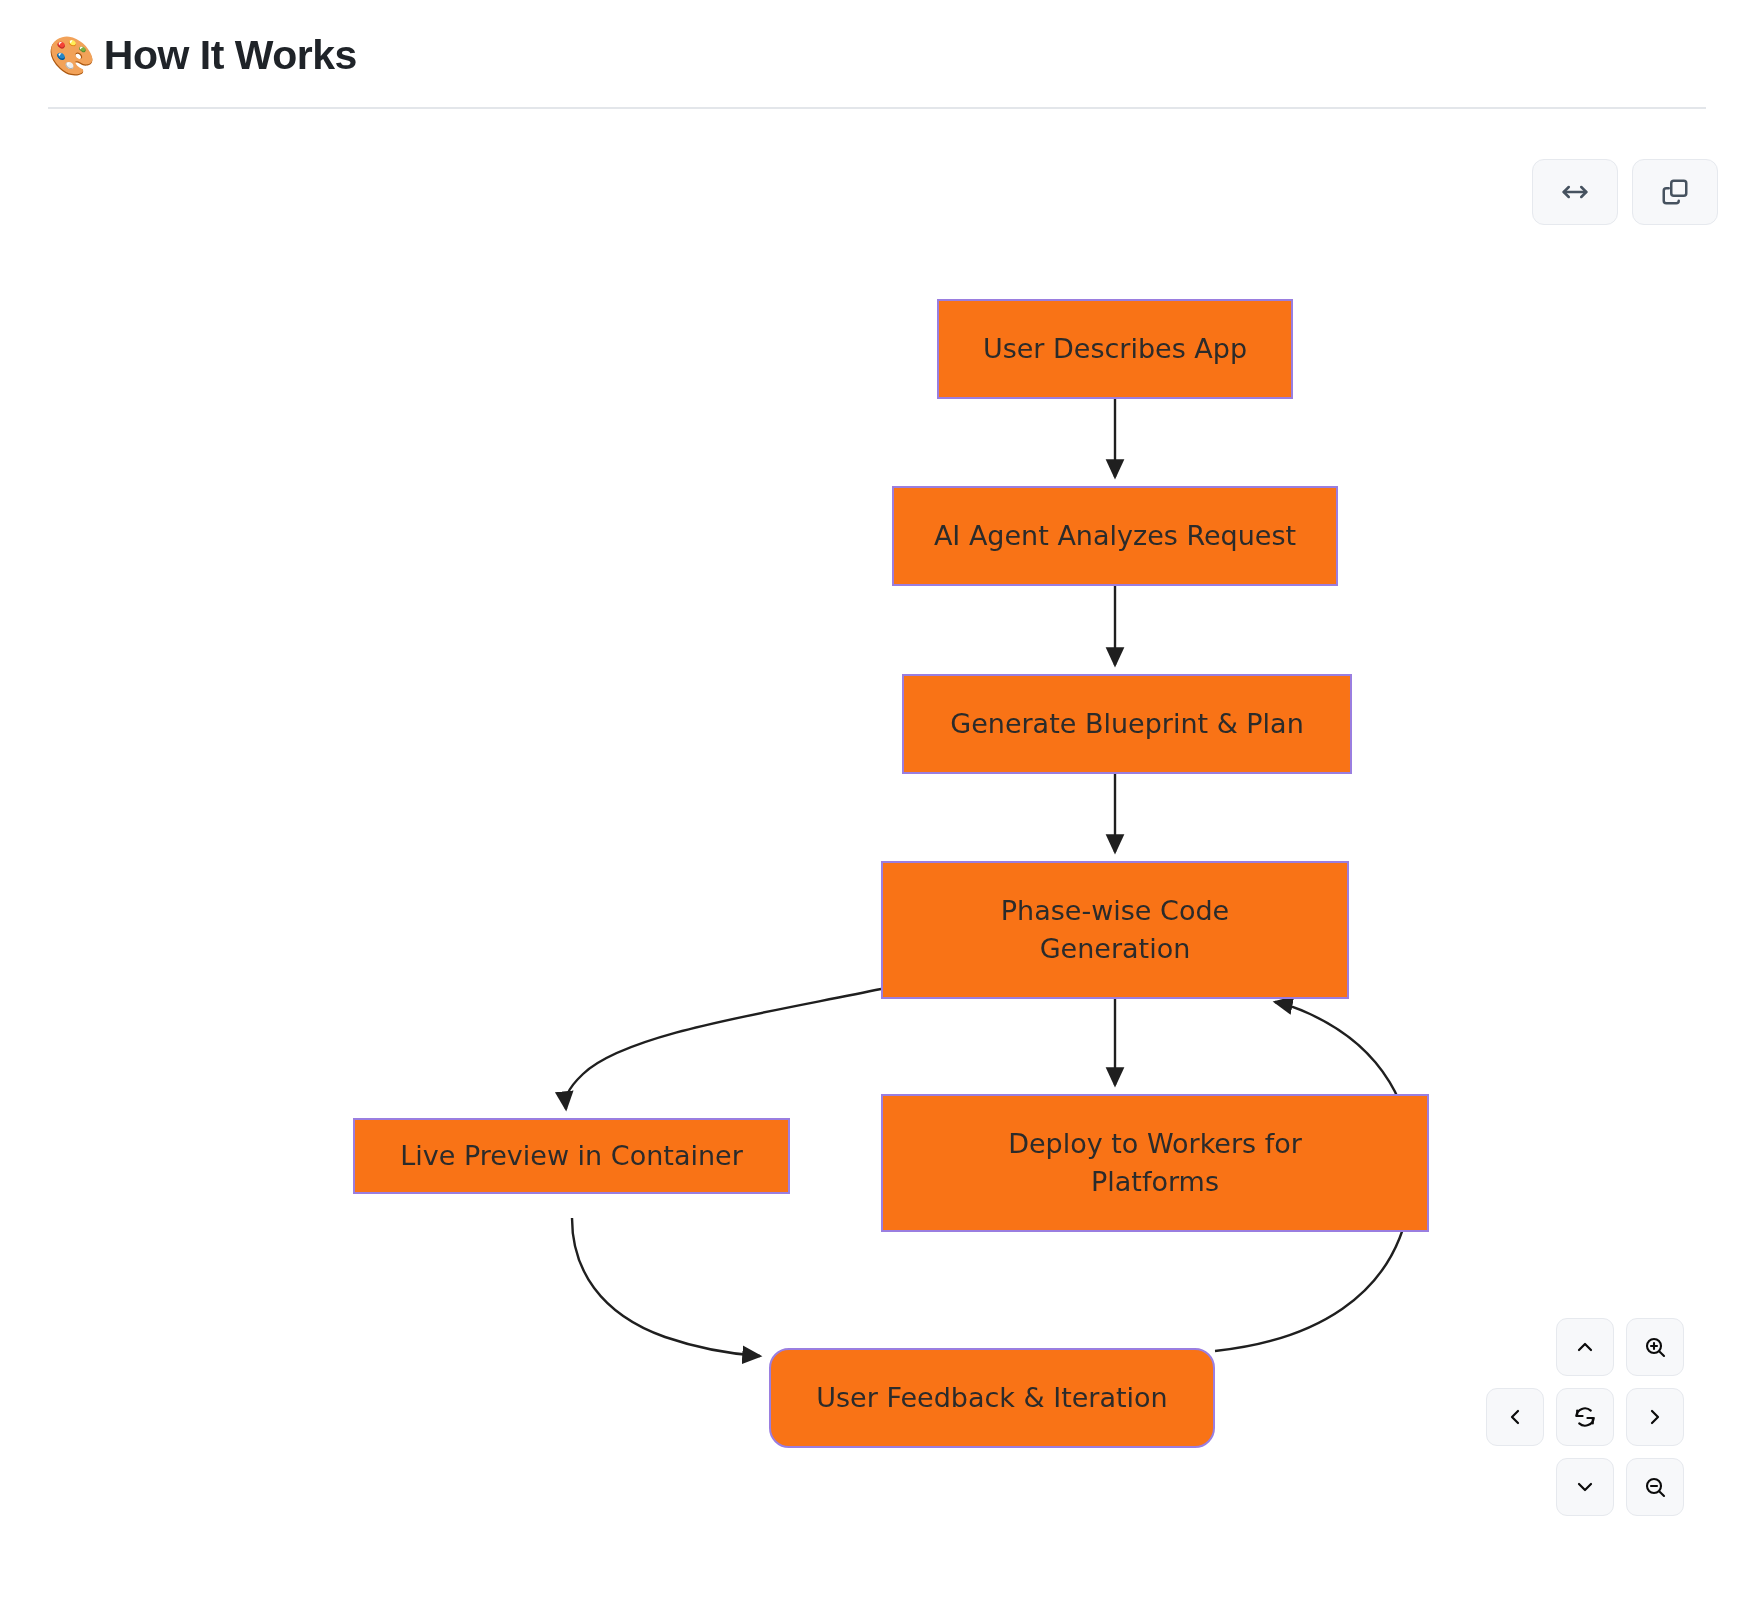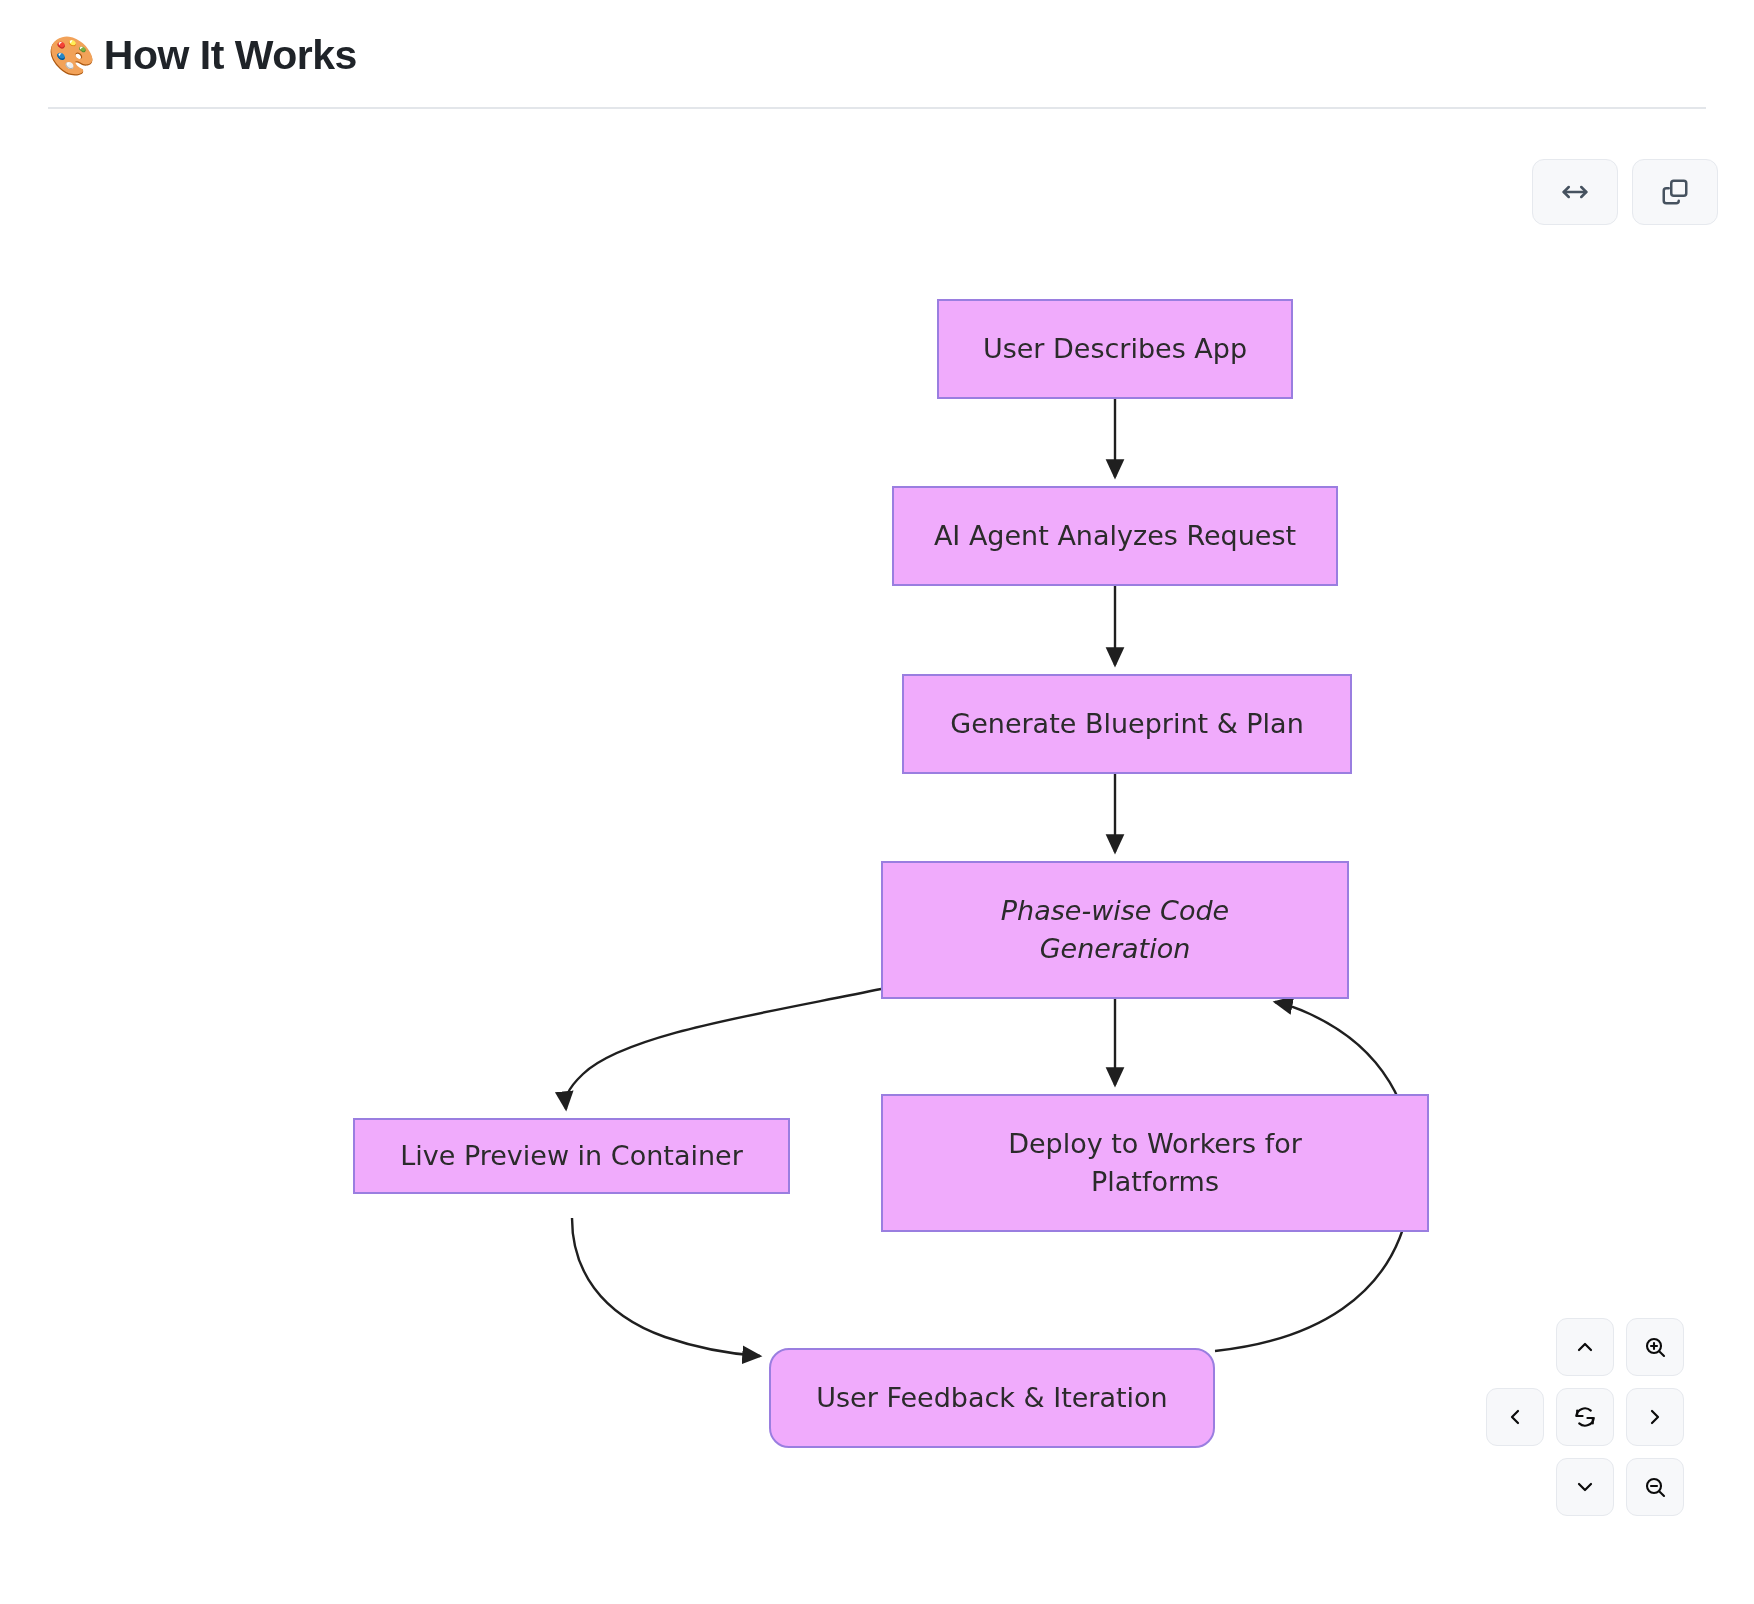--- a/index.html
+++ b/index.html
@@ -110,38 +110,38 @@
   .np-left  { left: -12px; top: 70px; }
   .np-reset { left: 58px;  top: 70px; }
   .np-right { left: 128px; top: 70px; }
   .np-down  { left: 58px;  top: 140px; }
   .np-out   { left: 128px; top: 140px; }
 
   
   .flow-node {
     position: absolute;
     box-sizing: border-box;
-    background: #f0abfc;
+    background: #f97316;
     border: 2px solid #9a7ee0;
     display: flex;
     align-items: center;
     justify-content: center;
     text-align: center;
     color: #2b2b2b;
     font-family: "DejaVu Sans", "Liberation Sans", sans-serif;
     font-size: 27px;
     line-height: 1.42;
     padding: 4px 12px;
     white-space: pre-line;
   }
 
   #node-user-describes   { left: 937px;  top: 190px;  width: 356px; height: 100px; }
   #node-ai-agent         { left: 892px;  top: 377px;  width: 446px; height: 100px; }
   #node-blueprint        { left: 890px;  top: 565px;  width: 450px; height: 100px; margin-left: 12px; }
-  #node-phasewise        { left: 881px;  top: 752px;  width: 468px; height: 138px; font-style: italic; }
+  #node-phasewise        { left: 881px;  top: 752px;  width: 468px; height: 138px; }
   #node-live-preview     { left: 353px;  top: 1009px; width: 437px; height: 76px; }
   #node-deploy           { left: 881px;  top: 985px;  width: 548px; height: 138px; }
   #node-user-feedback    { left: 769px;  top: 1239px; width: 446px; height: 100px; border-radius: 20px; }
 
   .edges-layer {
     position: absolute;
     left: 0;
     top: 0;
     width: 1754px;
     height: 1495px;

